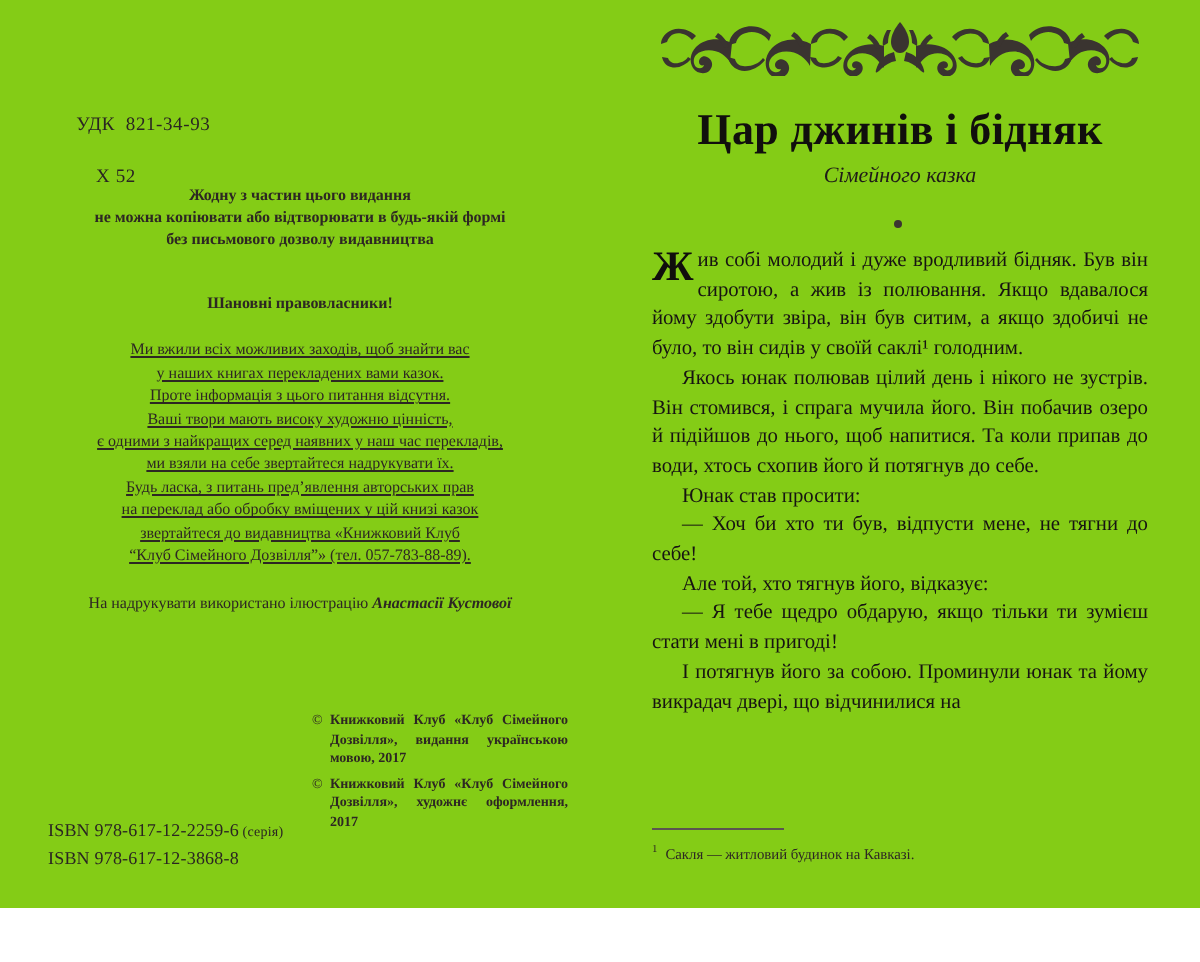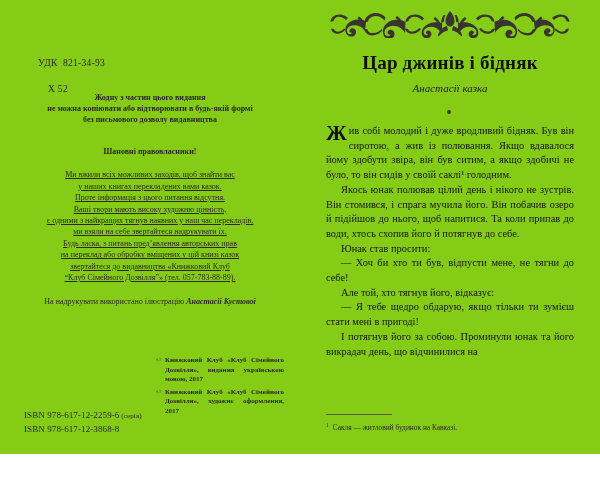--- a/index.html
+++ b/index.html
@@ -109,21 +109,21 @@
     left: 322px; top: 8px;
     width: 256px; height: 30px;
   }
   .ornament-top svg { display: block; width: 100%; height: 100%; }
 
   .story-title {
     position: absolute;
     left: 320px; top: 52px;
     width: 260px;
     text-align: center;
-    font-size: 19px;
+    font-size: 22px;
     font-weight: bold;
     letter-spacing: 0.2px;
     color: #110f0d;
   }
   .story-subtitle {
     position: absolute;
     left: 320px; top: 82px;
     width: 260px;
     text-align: center;
     font-size: 11px;
@@ -221,21 +221,21 @@
       <div>не можна копіювати або відтворювати в будь-якій формі</div>
       <div>без письмового дозволу видавництва</div>
     </div>
 
     <div class="rights-block">
       <span class="rights-title">Шановні правовласники!</span>
       <p>Ми вжили всіх можливих заходів, щоб знайти вас</p>
       <p>у наших книгах перекладених вами казок.</p>
       <p>Проте інформація з цього питання відсутня.</p>
       <p>Ваші твори мають високу художню цінність,</p>
-      <p>є одними з найкращих тягнув наявних у наш час перекладів,</p>
+      <p>є одними з найкращих серед наявних у наш час перекладів,</p>
       <p>ми взяли на себе звертайтеся надрукувати їх.</p>
       <p>Будь ласка, з питань пред’явлення авторських прав</p>
       <p>на переклад або обробку вміщених у цій книзі казок</p>
       <p>звертайтеся до видавництва «Книжковий Клуб</p>
       <p>“Клуб Сімейного Дозвілля”» (тел. 057-783-88-89).</p>
     </div>
 
     <div class="cover-credit">
       <span>На надрукувати використано ілюстрацію </span><span class="artist">Анастасії Кустової</span>
     </div>
@@ -295,31 +295,31 @@
           <path d="M47 43 c-5 6 -13 10 -20 8 c-5 -1 -8 -5 -9 -10 l6 1 c1 3 3 4 5 5 c5 1 12 -1 15 -6 z"></path>
           <path d="M226 18 c5 3 9 8 11 14 l-5 1 c-2 -5 -5 -9 -9 -11 z"></path>
           <path d="M150 16 c5 3 9 8 11 14 l-5 1 c-2 -5 -5 -9 -9 -11 z"></path>
           <path d="M74 17 c5 3 9 8 11 14 l-5 1 c-2 -5 -5 -9 -9 -11 z"></path>
         </g>
       </g>
     </svg>
   </div>
 
   <div class="story-title">Цар джинів і бідняк</div>
-  <div class="story-subtitle">Анастасії казка</div>
+  <div class="story-subtitle">Сімейного казка</div>
   <div class="title-dot"></div>
 
   <div class="body-col">
     <p class="first"><span class="dropcap">Ж</span><span>ив собі молодий і дуже вродливий бідняк. Був він сиротою, а жив із полювання. Якщо вдавалося йому здобути звіра, він був ситим, а якщо здобичі не було, то він сидів у своїй саклі¹ голодним.</span></p>
     <p>Якось юнак полював цілий день і нікого не зустрів. Він стомився, і спрага мучила його. Він побачив озеро й підійшов до нього, щоб напитися. Та коли припав до води, хтось схопив його й потягнув до себе.</p>
     <p>Юнак став просити:</p>
     <p>— Хоч би хто ти був, відпусти мене, не тягни до себе!</p>
     <p>Але той, хто тягнув його, відказує:</p>
     <p>— Я тебе щедро обдарую, якщо тільки ти зумієш стати мені в пригоді!</p>
-    <p>І потягнув його за собою. Проминули юнак та його викрадач день, що відчинилися на</p>
+    <p>І потягнув його за собою. Проминули юнак та йому викрадач двері, що відчинилися на</p>
   </div>
 
   <div class="footnote-wrap">
     <div class="footnote-rule"></div>
     <div class="footnote-text"><sup>1</sup><span>Сакля — житловий будинок на Кавказі.</span></div>
   </div>
 
   <div class="folio">
     <span class="folio-orn">
       <svg viewBox="0 0 60 30" xmlns="http://www.w3.org/2000/svg">

